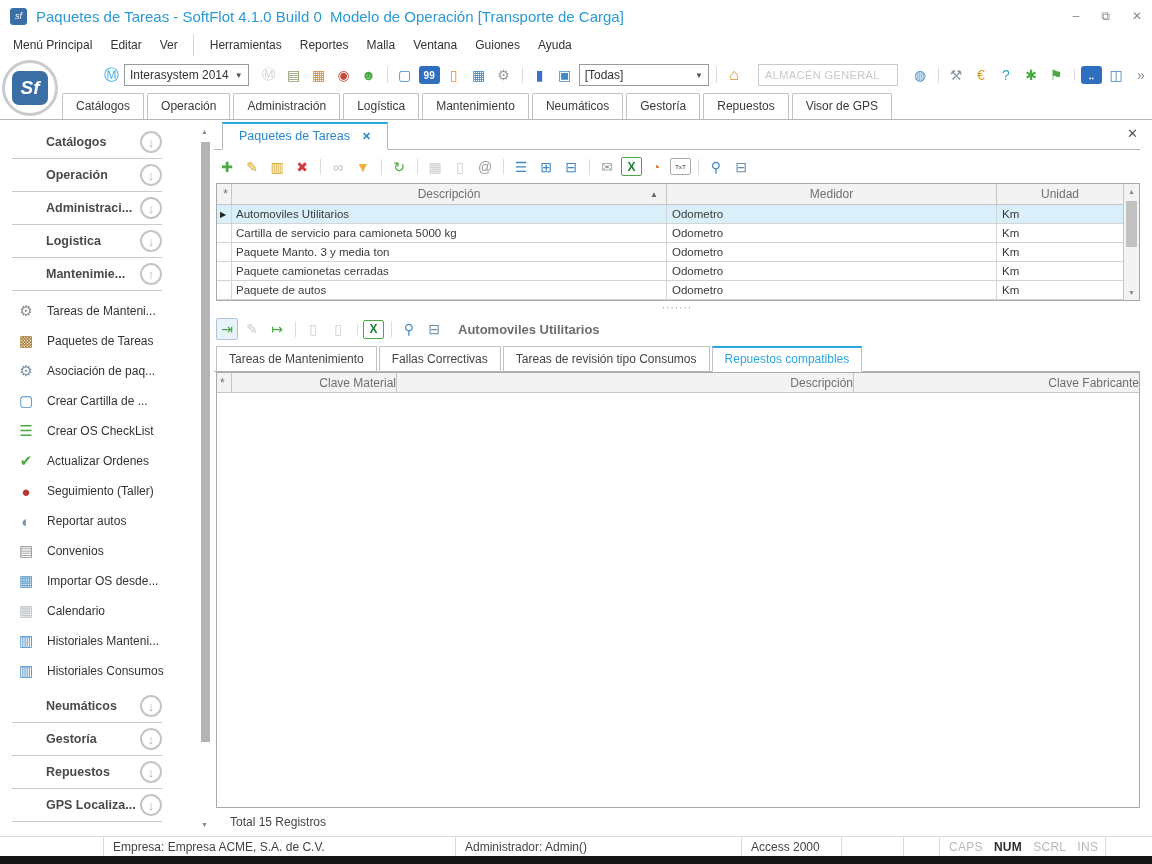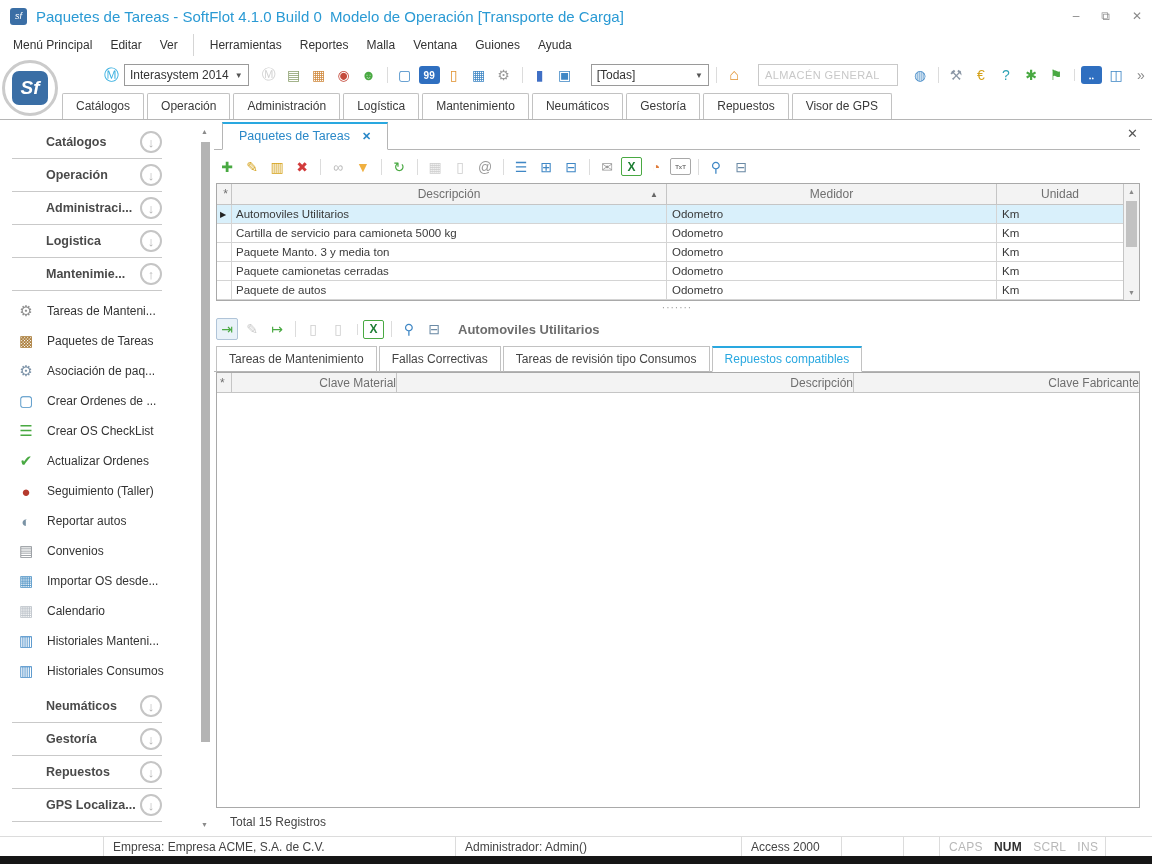--- a/index.html
+++ b/index.html
@@ -28,21 +28,21 @@
   .tbi.sep::before{content:"";position:absolute;left:-7px;top:3px;bottom:3px;width:1px;background:#dcdcdc}
   .tbi.boxed-blue{background:#2f6fc0;border-radius:3px;font-size:10px;font-weight:bold;height:18px;width:21px}
   .tbi.boxed-green{border:1px solid #49a942;background:#fff;font-weight:bold;font-size:12px;height:19px;width:21px;border-radius:2px}
   .tbi.boxed-gray{border:1px solid #a8a8a8;background:#fff;font-weight:bold;font-size:6px;height:17px;width:21px;border-radius:2px}
   .tbi.pressed{border:1px solid #b0c4d8;background:#e9f2f9;border-radius:2px}
   .mround{width:20px;height:20px;display:inline-flex;align-items:center;justify-content:center;font-size:15px;margin-right:2px}
   .combo{height:22px;border:1px solid #9a9a9a;display:flex;align-items:center;padding:0 5px;background:#fff;cursor:pointer}
   .combo .val{flex:1;white-space:nowrap;overflow:hidden}
   .combo .arr{color:#555;font-size:8px;margin-left:6px}
   .combo.profile{width:130px;margin-right:6px}
-  .combo.todas{width:170px;margin-left:12px}
+  .combo.todas{width:170px;}
   .input-wh{height:22px;border:1px solid #c9c9c9;width:140px;padding:0 6px;font-size:11px;color:#555;margin-left:10px;font-family:"Liberation Sans",sans-serif;cursor:text}
   .input-wh::placeholder{color:#c8c8c8;letter-spacing:.4px}
 
   
   .ribbonrow{height:28px;display:flex;align-items:flex-end;padding-left:62px;border-bottom:1px solid #b5b5b5;gap:3px}
   .rtab{border:1px solid #c2c2c2;border-bottom:none;background:#fff;padding:5px 13px 6px;margin-bottom:0;border-top-left-radius:2px;border-top-right-radius:2px;color:#3a3a3a;cursor:pointer;white-space:nowrap}
 
   
   .bodyrow{flex:1;display:flex;min-height:0}
   .sidebar{width:196px;display:flex;flex-direction:column;padding-top:6px;overflow:hidden;flex:0 0 auto}
@@ -245,21 +245,21 @@
             <span class="sb-text">Paquetes de Tareas</span>
           </div>
 
           <div class="sb-item">
             <span class="sb-ico" style="color: rgb(125, 147, 168);">⚙</span>
             <span class="sb-text">Asociación de paq...</span>
           </div>
 
           <div class="sb-item">
             <span class="sb-ico" style="color: rgb(74, 144, 196);">▢</span>
-            <span class="sb-text">Crear Ordenes de ...</span>
+            <span class="sb-text">Crear Cartilla de ...</span>
           </div>
 
           <div class="sb-item">
             <span class="sb-ico" style="color: rgb(73, 169, 66);">☰</span>
             <span class="sb-text">Crear OS CheckList</span>
           </div>
 
           <div class="sb-item">
             <span class="sb-ico" style="color: rgb(73, 169, 66);">✔</span>
             <span class="sb-text">Actualizar Ordenes</span>

